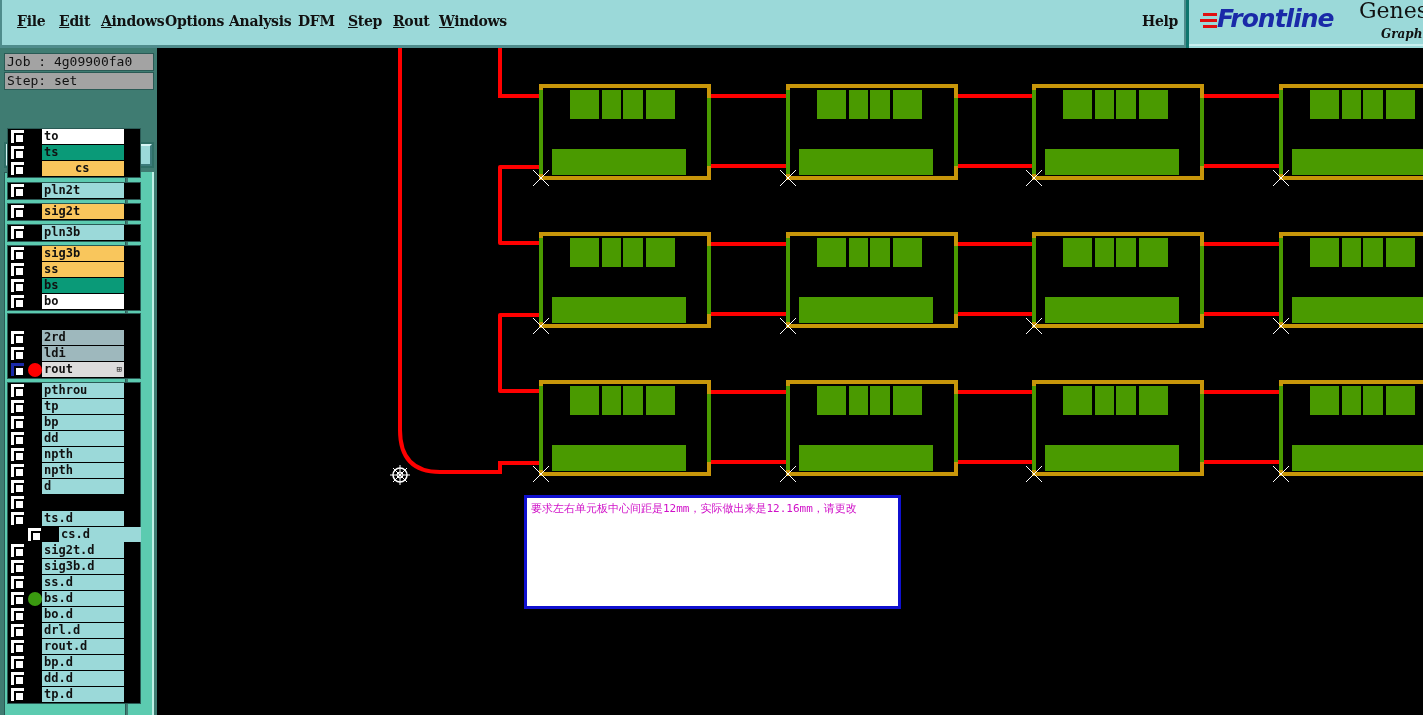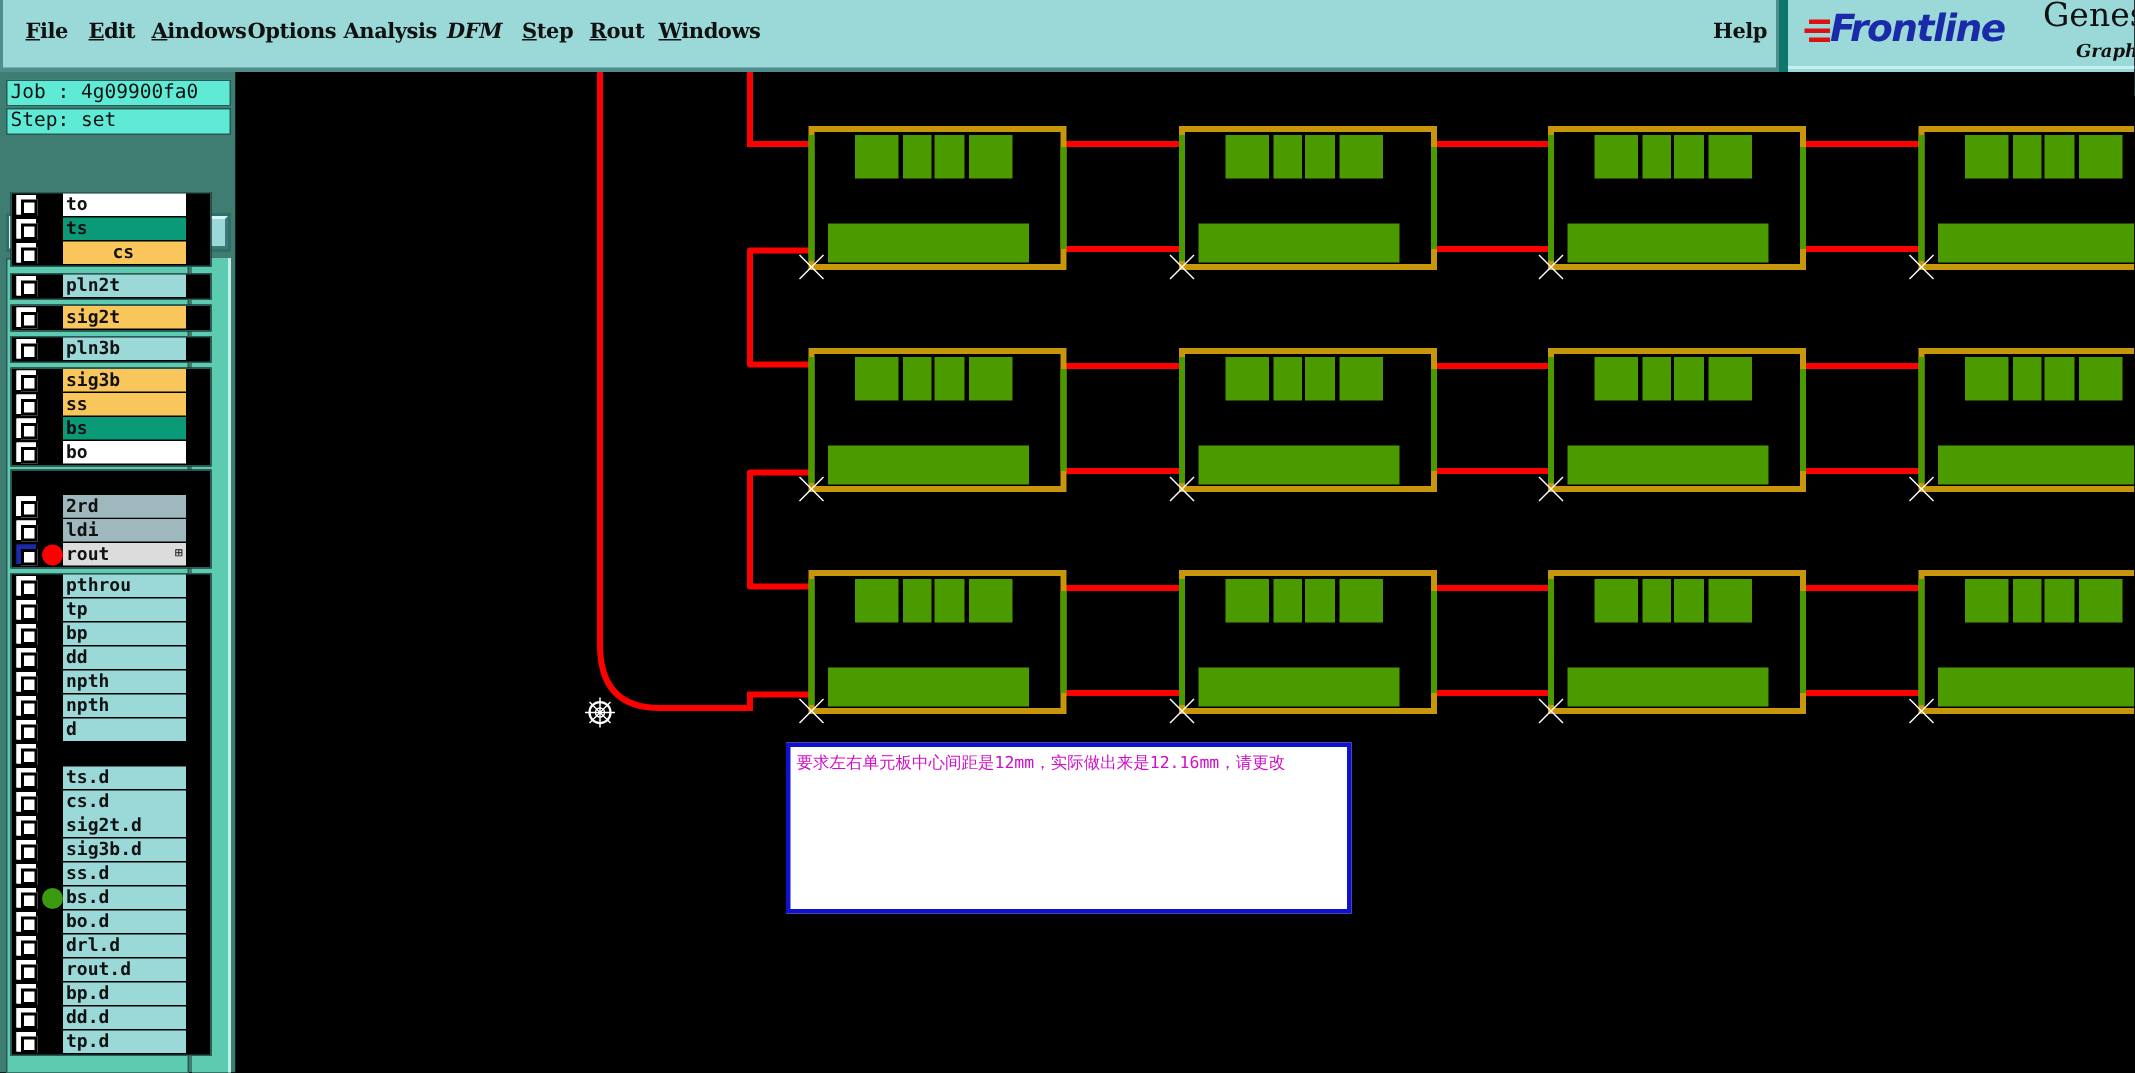--- a/index.html
+++ b/index.html
@@ -12,39 +12,39 @@
     background: #9bd9d9; border-bottom: 3px solid #4f8c8c; border-right: 2px solid #4f8c8c;
     border-left: 2px solid #4f8c8c;
   }
   .menu-item {
     position: absolute; top: 13px; font-size: 14px; font-weight: bold; color: #111;
     font-family: "DejaVu Serif", serif; letter-spacing: -0.3px; cursor: default;
   }
   .menu-item .ul { text-decoration: underline; }
   #logo-area {
     position: absolute; left: 1186px; top: 0; width: 237px; height: 64px;
-    background: #9bd9d9; border-left: 6px solid #0f766e; border-bottom: 3px solid #4f8c8c;
+    background: #9bd9d9; border-left: 3px solid #0f766e; border-bottom: 3px solid #4f8c8c;
   }
   #logo-area .inner-line { position:absolute; left:0; right:0; top:44px; height:2px; background:#c8efef; }
   #logo-stripes { position: absolute; left: 10px; top: 10px; width: 22px; height: 22px; }
   #logo-text {
     position: absolute; left: 28px; top: 4px; font-family: "DejaVu Sans", sans-serif;
     font-style: italic; font-weight: bold; font-size: 25px; color: #1a2aa8; letter-spacing: -1px;
   }
   #logo-genesis { position: absolute; left: 170px; top: -2px; font-size: 22px; color: #111; font-family: "DejaVu Serif", serif; }
   #logo-graphic { position: absolute; left: 192px; top: 27px; font-size: 12px; color: #111; font-style: italic; font-weight: bold; font-family: "DejaVu Serif", serif; }
 
   
   #leftpanel {
     position: absolute; left: 0; top: 48px; width: 157px; height: 667px;
     background: #3f7c72;
   }
   .info-box {
     position: absolute; left: 4px; width: 150px; height: 18px;
-    background: #5eead4; border: 1px solid #2a5a55;
+    background: #a3a3a3; border: 1px solid #2a5a55;
     font-family: "DejaVu Sans Mono", "Liberation Mono", monospace; font-size: 13px; color: #111;
     padding-left: 2px; line-height: 16px;
   }
   #job-matrix-btn {
     position: absolute; left: 4px; top: 94px; width: 150px; height: 26px;
     background: #2f6f66; padding: 2px;
   }
   #job-matrix-btn .face {
     width: 100%; height: 100%; background: #9bd9d9;
     border-top: 2px solid #d6f5f5; border-left: 2px solid #d6f5f5;
@@ -98,21 +98,21 @@
 </head>
 <body>
 
 <div id="menubar">
   <div id="menu-items">
       <div class="menu-item" style="left: 15px;"><span class="ul">F</span><span>ile</span></div>
       <div class="menu-item" style="left: 57px;"><span class="ul">E</span><span>dit</span></div>
       <div class="menu-item" style="left: 99px;"><span class="ul">A</span><span>indows</span></div>
       <div class="menu-item" style="left: 163px;"><span>Options</span></div>
       <div class="menu-item" style="left: 227px;"><span>Analysis</span></div>
-      <div class="menu-item" style="left: 296px; font-style: italic;"><span>DFM</span></div>
+      <div class="menu-item" style="left: 296px;"><span>DFM</span></div>
       <div class="menu-item" style="left: 346px;"><span class="ul">S</span><span>tep</span></div>
       <div class="menu-item" style="left: 391px;"><span class="ul">R</span><span>out</span></div>
       <div class="menu-item" style="left: 437px;"><span class="ul">W</span><span>indows</span></div>
     </div>
   <div class="menu-item" style="left:1140px;">Help</div>
 </div>
 
 <div id="logo-area">
   <svg id="logo-stripes" viewBox="0 0 22 22">
     <rect x="4" y="3" width="14" height="3" fill="#e01010"></rect>
@@ -233,21 +233,21 @@
           <div class="lname" style="background: rgb(155, 217, 217);"><span>d</span></div>
         </div>
         <div class="layer-row" style="top: 112px;">
           <div class="cb"></div>
           <div class="lname" style="background: rgb(155, 217, 217); margin-top: 47px;"><span>to.d</span></div>
         </div>
         <div class="layer-row" style="top: 128px;">
           <div class="cb"></div>
           <div class="lname" style="background: rgb(155, 217, 217);"><span>ts.d</span></div>
         </div>
-        <div class="layer-row" style="top: 144px;">
+        <div class="layer-row" style="top: 144px; margin-left: 17px;">
           <div class="cb"></div>
           <div class="lname" style="background: rgb(155, 217, 217);"><span>cs.d</span></div>
         </div>
         <div class="layer-row" style="top: 160px;">
           <div class="cb"></div>
           <div class="lname" style="background: rgb(155, 217, 217);"><span>sig2t.d</span></div>
         </div>
         <div class="layer-row" style="top: 176px;">
           <div class="cb"></div>
           <div class="lname" style="background: rgb(155, 217, 217);"><span>sig3b.d</span></div>

